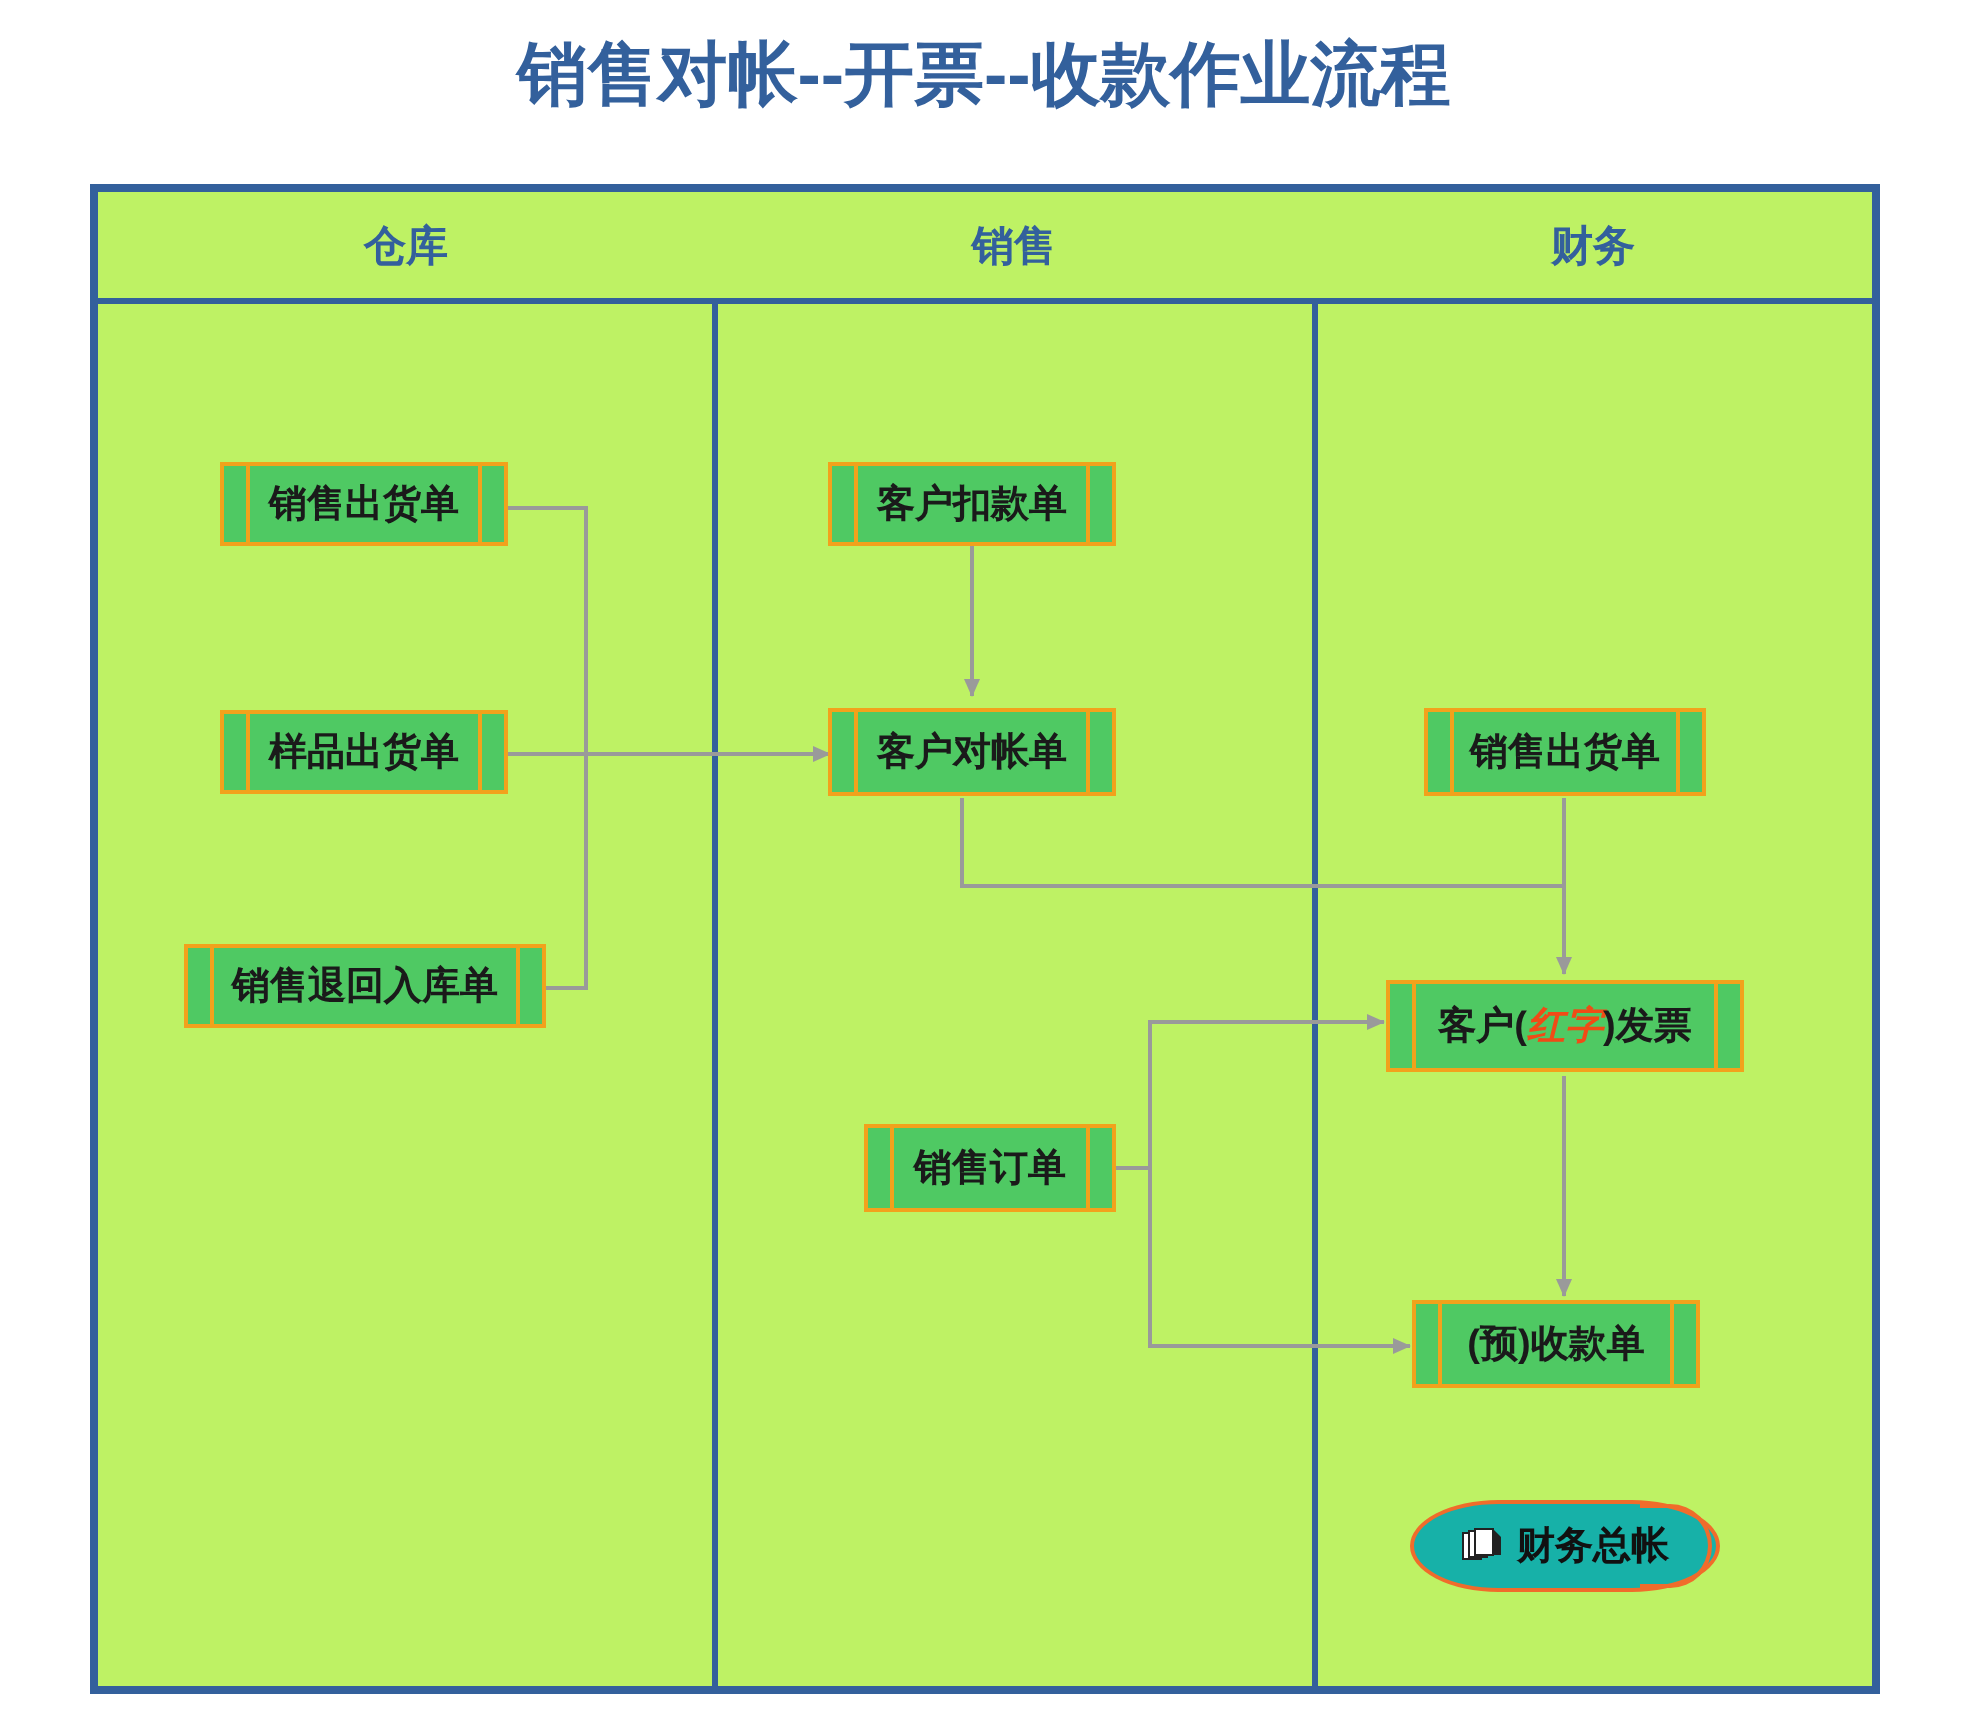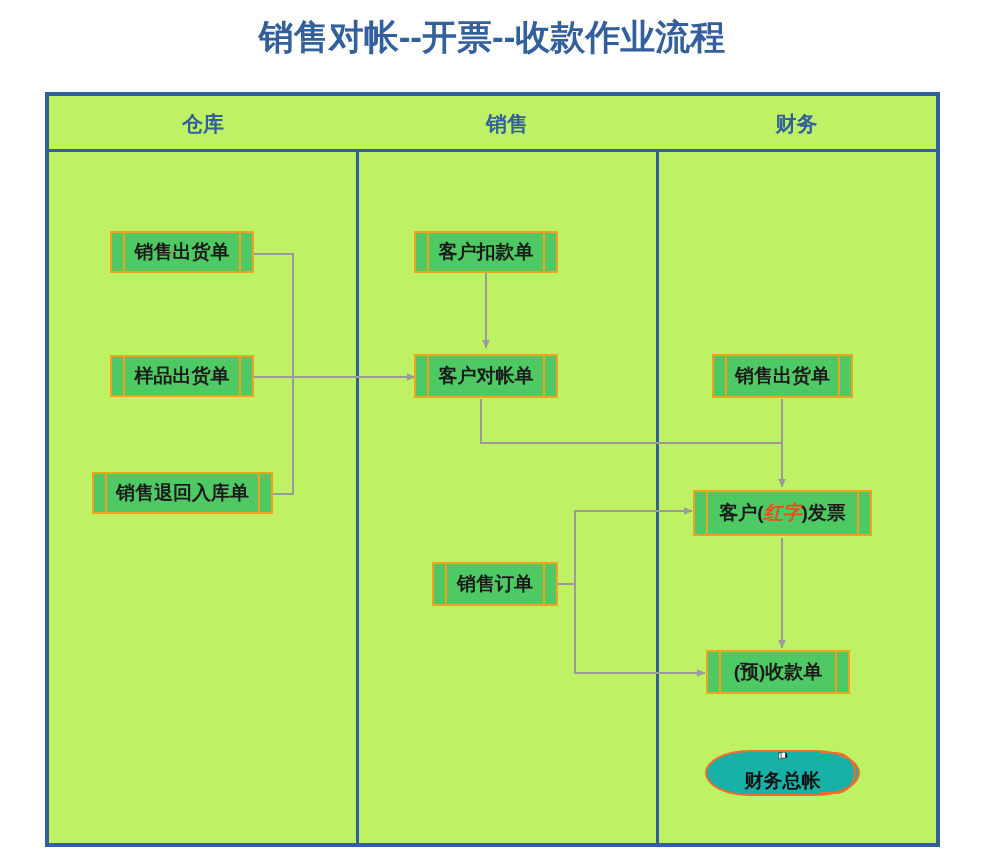--- a/index.html
+++ b/index.html
@@ -124,21 +124,20 @@
     border: 2px solid #f06c2b;
     border-radius: 50px / 26px;
     display: flex;
     align-items: center;
     justify-content: center;
     gap: 8px;
     font-size: 19px;
     font-weight: bold;
     color: #111111;
     white-space: nowrap;
-    flex-direction: column;
   }
   .cylinder .cap {
     position: absolute;
     right: 2px;
     top: 0;
     bottom: 0;
     width: 36px;
     border: 2px solid #f06c2b;
     border-left: none;
     border-radius: 0 26px 26px 0;

